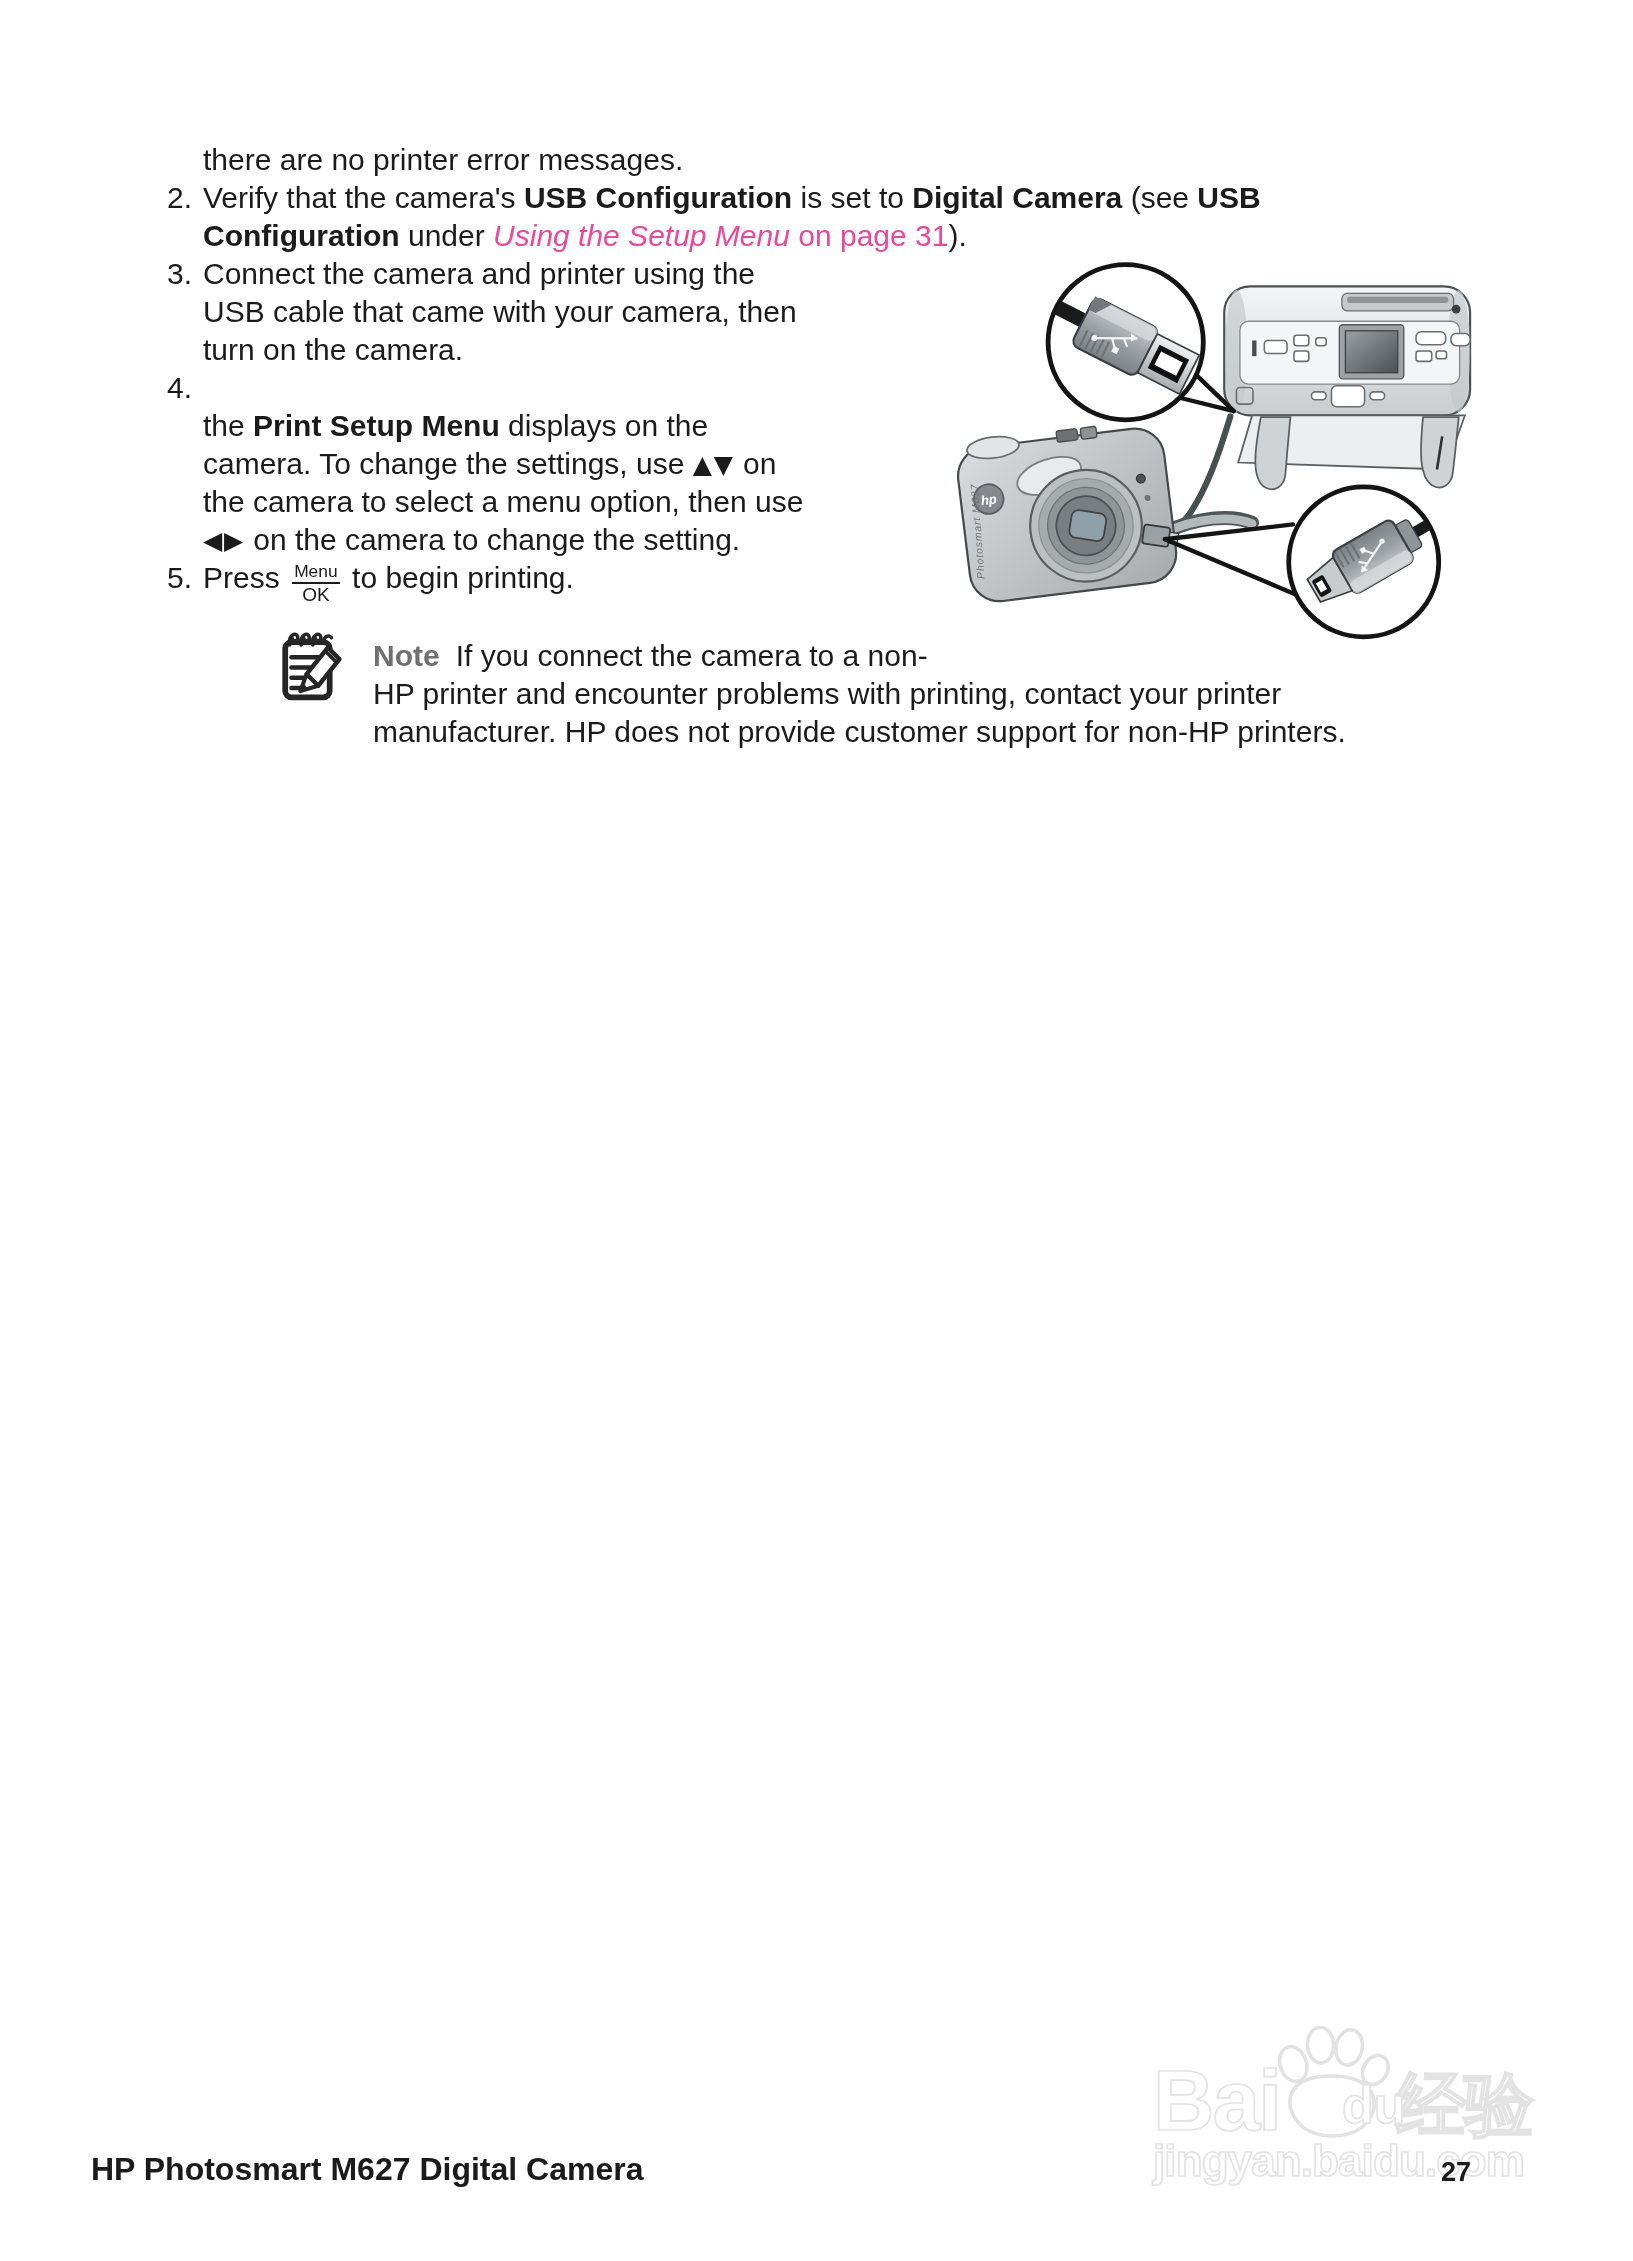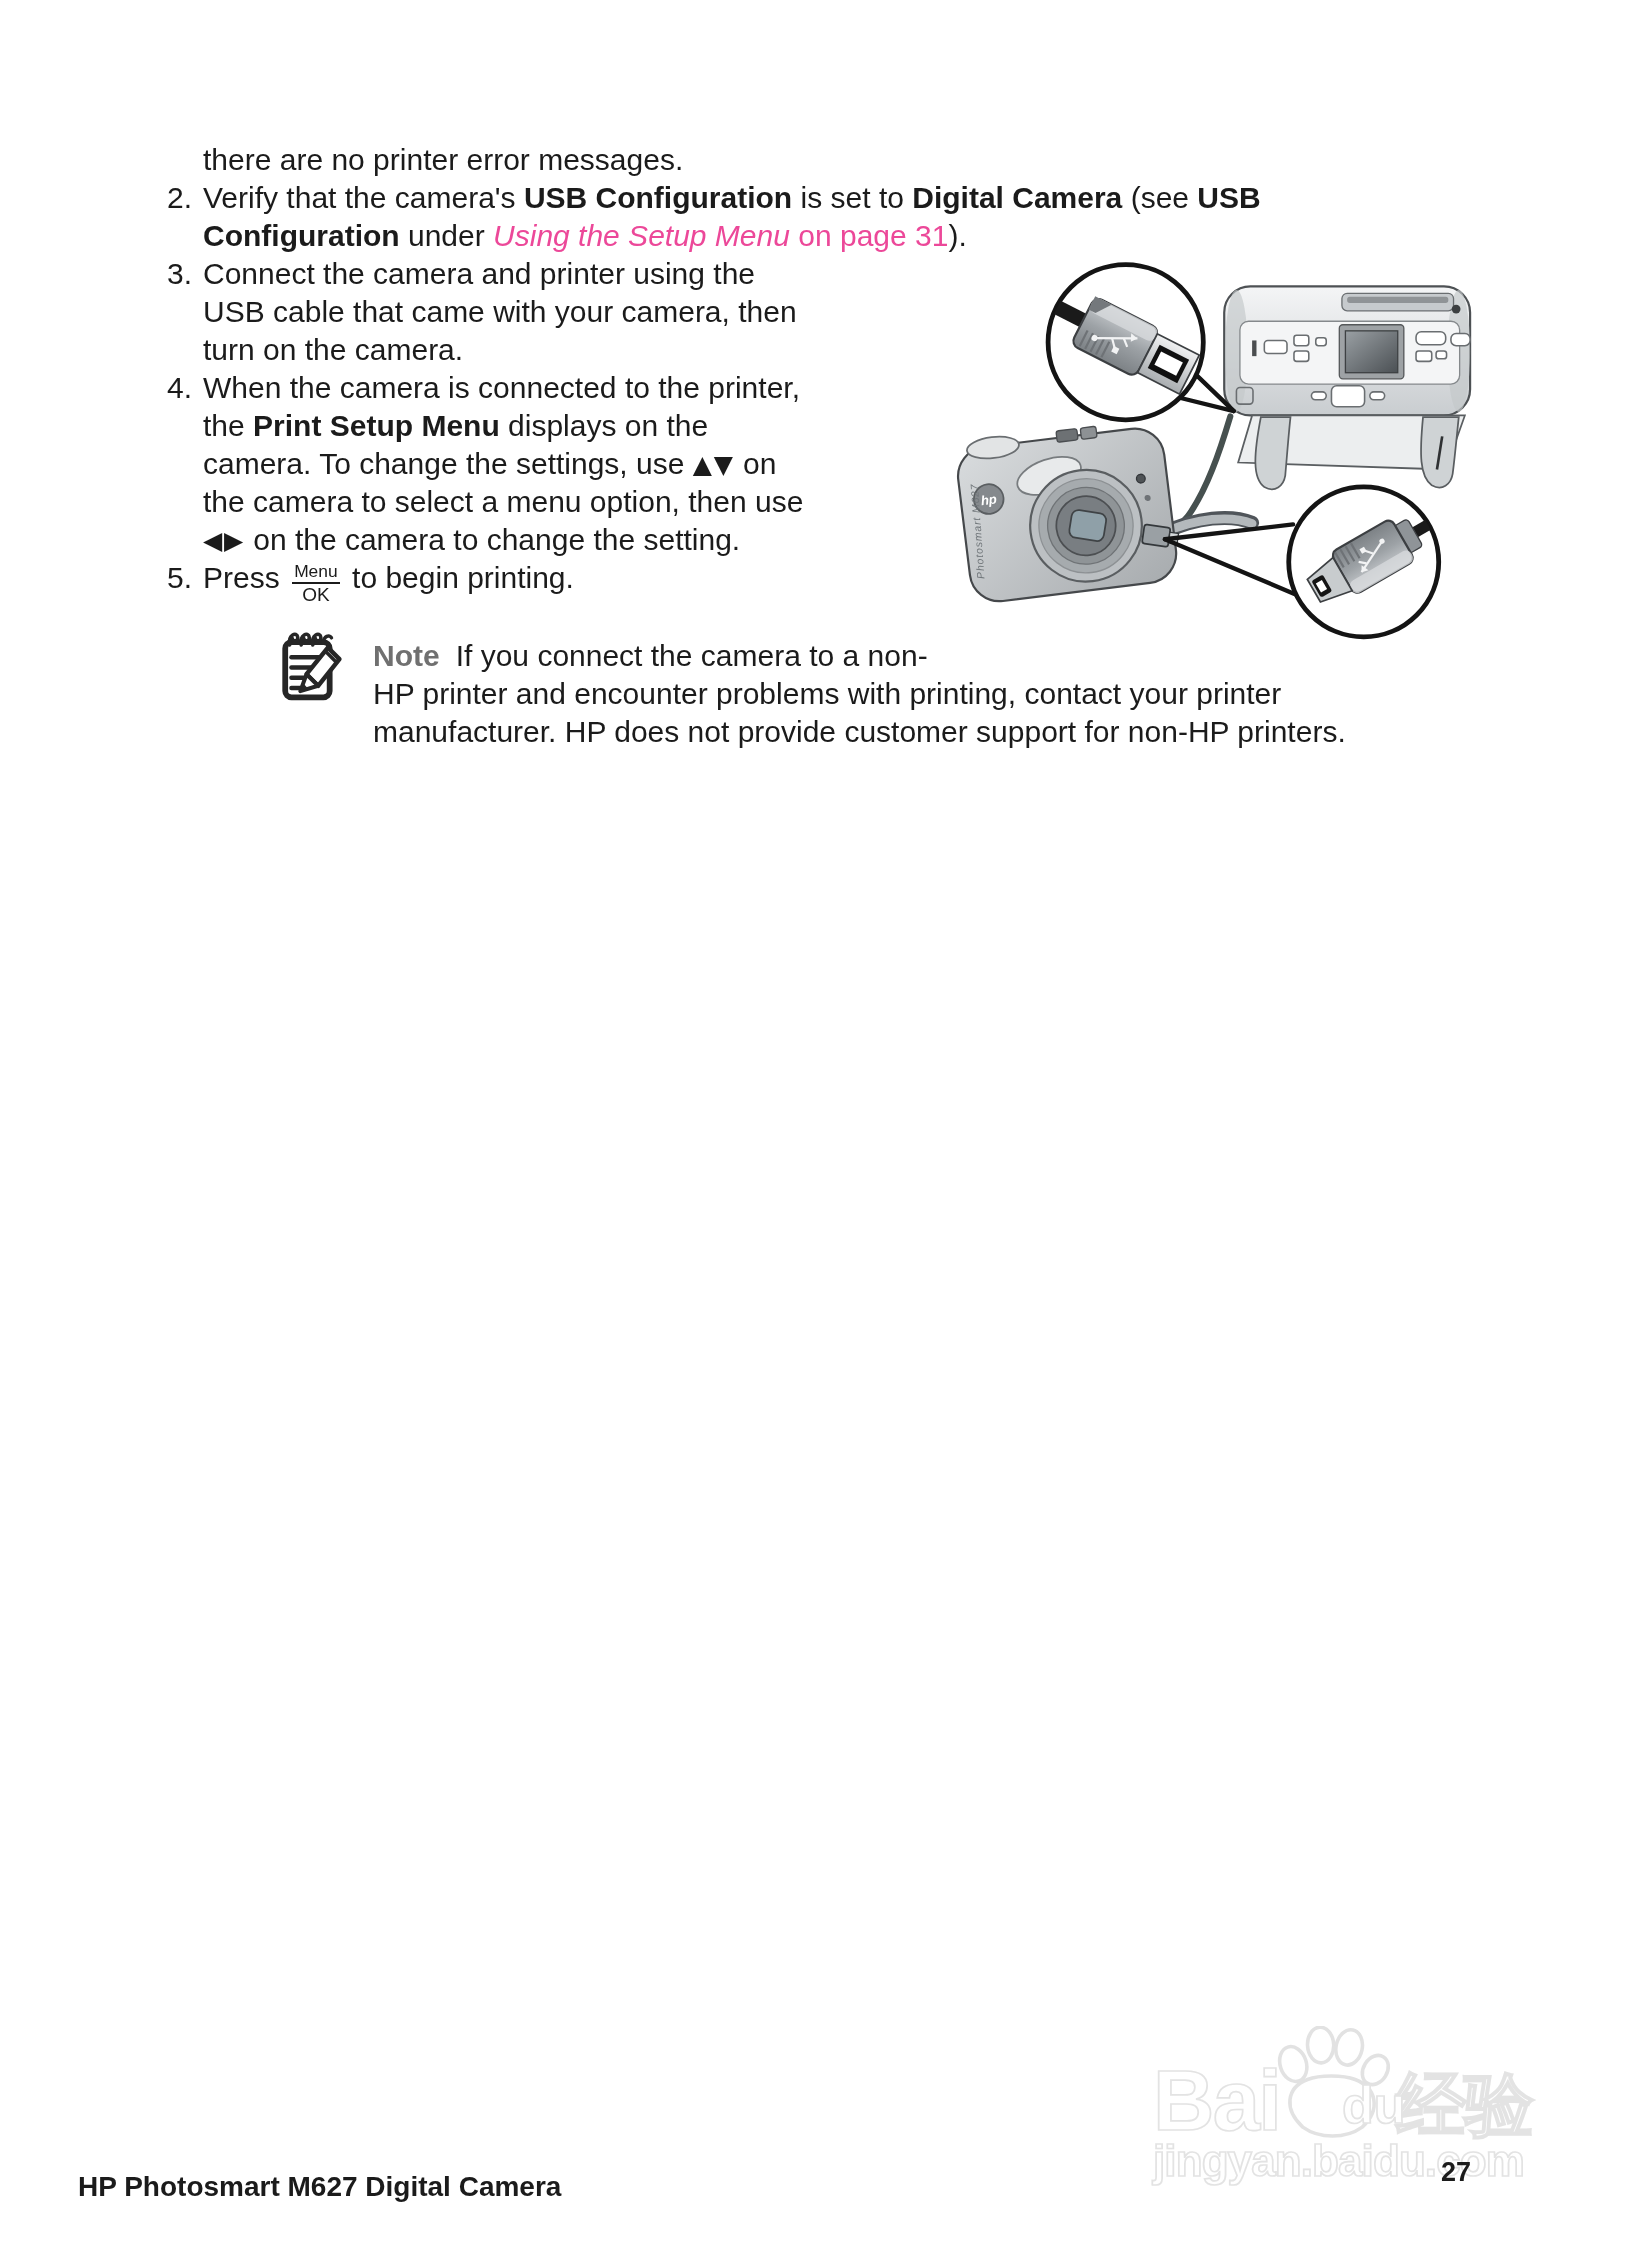--- a/index.html
+++ b/index.html
@@ -19,21 +19,21 @@
   .frac{display:inline-block;text-align:center;vertical-align:-13px;line-height:1.02;font-size:17.4px;margin:0 3.5px;}
   .frac .ft{display:block;border-bottom:2.2px solid #1b1b1b;padding:0 2.6px 0.9px;}
   .frac .fb{display:block;padding-top:1px;font-size:19px;}
   
   .note-icon{position:absolute;left:271px;top:628px;}
   .note-text{position:absolute;left:373px;top:637px;font-size:30px;line-height:38px;}
   .note-label{font-weight:bold;color:#707070;margin-right:16px;}
   
   .illus{position:absolute;left:945px;top:255px;}
   
-  .footer-product{position:absolute;left:78px;top:2151px;font-size:28px;font-weight:bold;white-space:nowrap;margin-top:20px;}
+  .footer-product{position:absolute;left:91px;top:2151px;font-size:32px;font-weight:bold;white-space:nowrap;}
   .page-number{position:absolute;left:1441px;top:2157px;font-size:27px;font-weight:600;z-index:6;}
   
   .wm{position:absolute;color:#ffffff;font-weight:bold;white-space:nowrap;z-index:4;
       -webkit-text-stroke:1.7px #e3e3e3;text-shadow:0 0 0.9px #e9e9e9;}
   .wm-bai{left:1153px;top:2052px;font-size:85px;letter-spacing:-1.7px;}
   .wm-du{left:1306px;top:2075px;font-size:52px;z-index:5;margin-left:36px;}
   .wm-jy{left:1396px;top:2059px;font-size:70px;letter-spacing:-1.7px;}
   .wm-url{left:1153px;top:2136px;font-size:44px;letter-spacing:-0.9px;}
   .wm-paw{position:absolute;left:1267px;top:2026px;z-index:4;}
 </style>
@@ -62,21 +62,20 @@
     </div>
     <div class="line">
       <span>USB cable that came with your camera, then</span>
     </div>
     <div class="line">
       <span>turn on the camera.</span>
     </div>
 
     <div class="line">
       <span class="num">4.</span>
-      <span>When the camera is connected to the printer,</span>
     </div>
     <div class="line">
       <span>the </span><span class="b">Print Setup Menu</span><span> displays on the</span>
     </div>
     <div class="line">
       <span>camera. To change the settings, use </span><span class="arr">▲▼</span><span> on</span>
     </div>
     <div class="line">
       <span>the camera to select a menu option, then use</span>
     </div>

